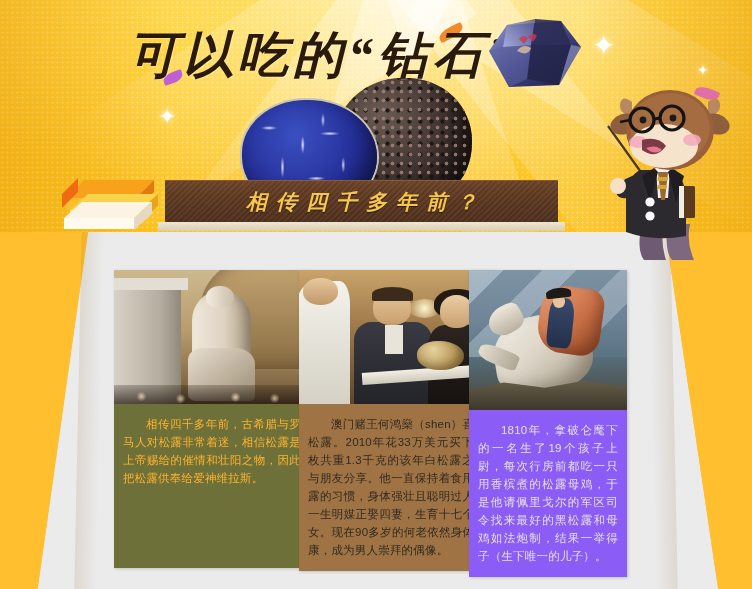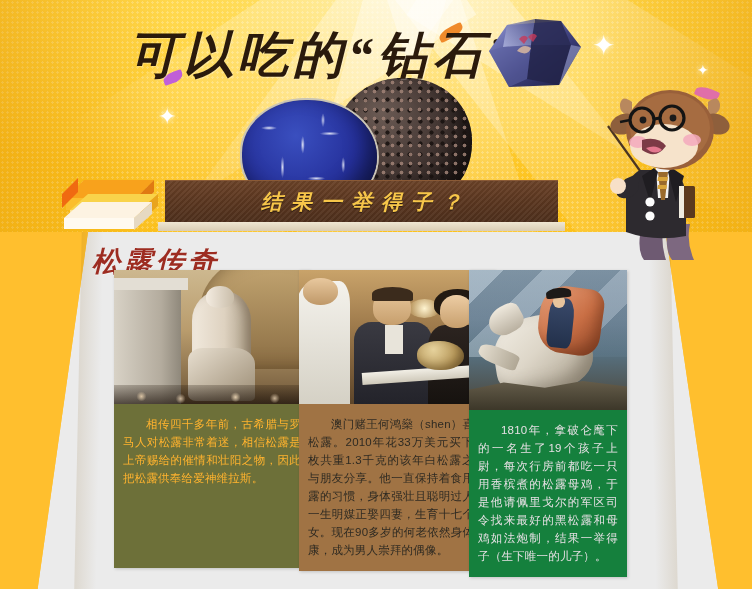--- a/index.html
+++ b/index.html
@@ -252,21 +252,21 @@
   .card-body {
     padding: 11px 9px 12px 9px;
     font-size: 11.5px;
     line-height: 18px;
     letter-spacing: .2px;
     text-align: justify;
     text-indent: 2em;
   }
   .card.c1 .card-body { background: #6d7039; color: #ffb32e; min-height: 164px; }
   .card.c2 .card-body { background: #a07344; color: #2e2a22; min-height: 164px; }
-  .card.c3 .card-body { background: #15803d; color: #e6e0e4; min-height: 158px; }
+  .card.c3 .card-body { background: #8b5cf6; color: #e6e0e4; min-height: 158px; }
 
   
   .venus-bg {
     position: absolute; inset: 0;
     background:
       linear-gradient(to bottom, #cdb88f 0%, #b99c6d 45%, #6e5638 100%);
   }
   .venus-arch {
     position: absolute; left: 44%; top: -14%;
     width: 78%; height: 88%;
@@ -594,33 +594,32 @@
       <circle cx="46" cy="42" r="12" fill="none" stroke="#141414" stroke-width="3.2"></circle>
       <circle cx="76" cy="40" r="12" fill="none" stroke="#141414" stroke-width="3.2"></circle>
       <line x1="58" y1="41" x2="64" y2="40" stroke="#141414" stroke-width="3"></line>
       <line x1="34" y1="42" x2="24" y2="44" stroke="#141414" stroke-width="2.4"></line>
       <circle cx="47" cy="42" r="3.4" fill="#1b1b1b"></circle>
       <circle cx="77" cy="40" r="3.4" fill="#1b1b1b"></circle>
     </svg>
   </div>
 
   <div class="banner">
-    <span class="banner-text">结果一举得子？</span>
+    <span class="banner-text">相传四千多年前？</span>
   </div>
   <div class="banner-base"></div>
 
   <div class="stage">
     <div class="stage-panel"></div>
     <div class="stage-edge-l"></div>
     <div class="stage-edge-r"></div>
     <div class="stage-shadow-l"></div>
     <div class="stage-shadow-r"></div>
   </div>
 
-  <div class="section-title">松露传奇</div>
 
   <div class="cards">
 
     <div class="card c1">
       <div class="card-photo">
         <div class="venus-bg"></div>
         <div class="venus-arch"></div>
         <div class="venus-pillar"></div>
         <div class="venus-pillar-cap"></div>
         <div class="venus-body"></div>

